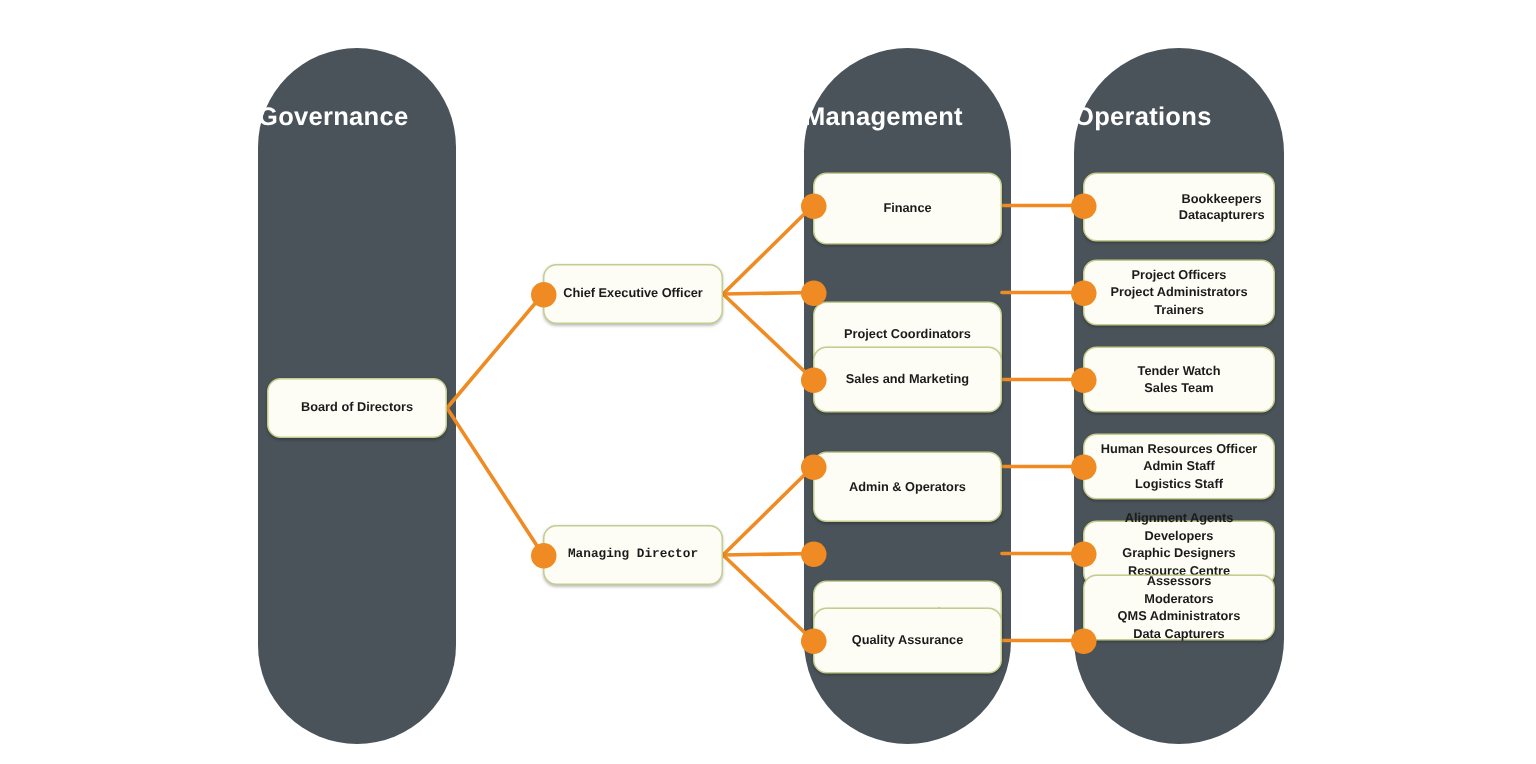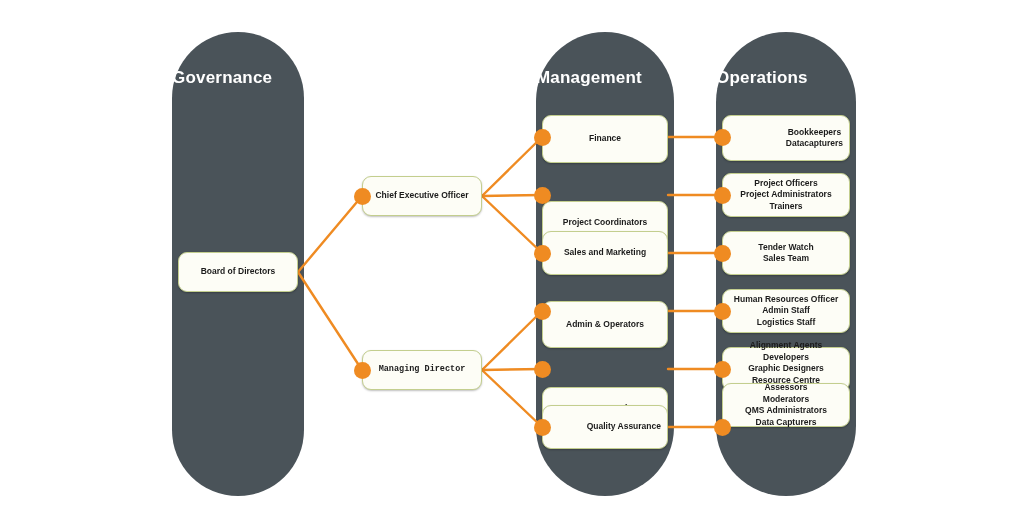--- a/index.html
+++ b/index.html
@@ -131,21 +131,21 @@
       </div>
       <div class="node" style="left: 542px; top: 231px; width: 126px; height: 44px;">
         <div class="node-label">Sales and Marketing</div>
       </div>
       <div class="node" style="left: 542px; top: 289px; width: 126px; height: 47px; margin-top: 12px;">
         <div class="node-label">Admin &amp; Operators</div>
       </div>
       <div class="node" style="left: 542px; top: 347px; width: 126px; height: 44px; margin-top: 40px;">
         <div class="node-label">Program Design</div>
       </div>
-      <div class="node" style="left: 542px; top: 405px; width: 126px; height: 44px; justify-content: flex-end;">
+      <div class="node" style="left: 542px; top: 405px; width: 126px; height: 44px;">
         <div class="node-label">Quality Assurance</div>
       </div>
       <div class="node node-big" style="left: 722px; top: 115px; width: 128px; height: 46px; justify-content: flex-end;">
         <div class="node-label">Bookkeepers
 Datacapturers</div>
       </div>
       <div class="node node-big" style="left: 722px; top: 173px; width: 128px; height: 44px;">
         <div class="node-label">Project Officers
 Project Administrators
 Trainers</div>

